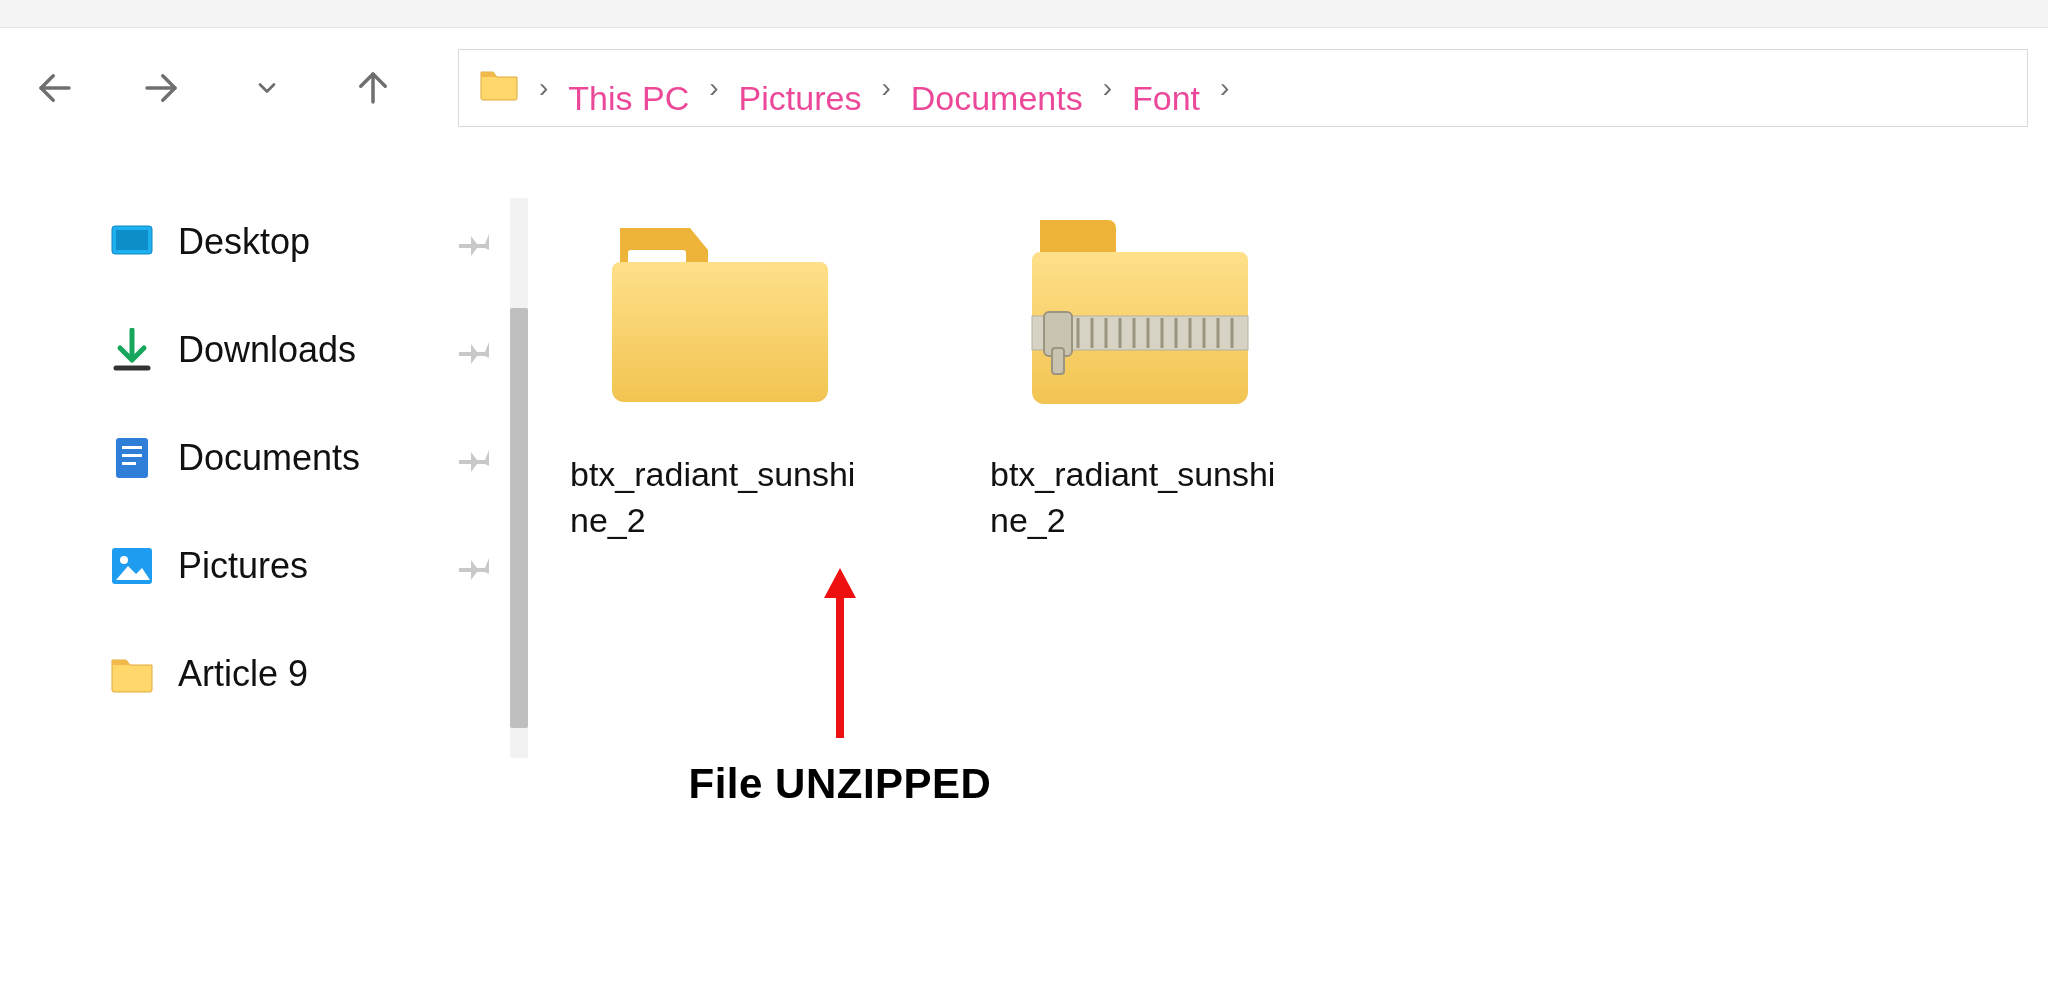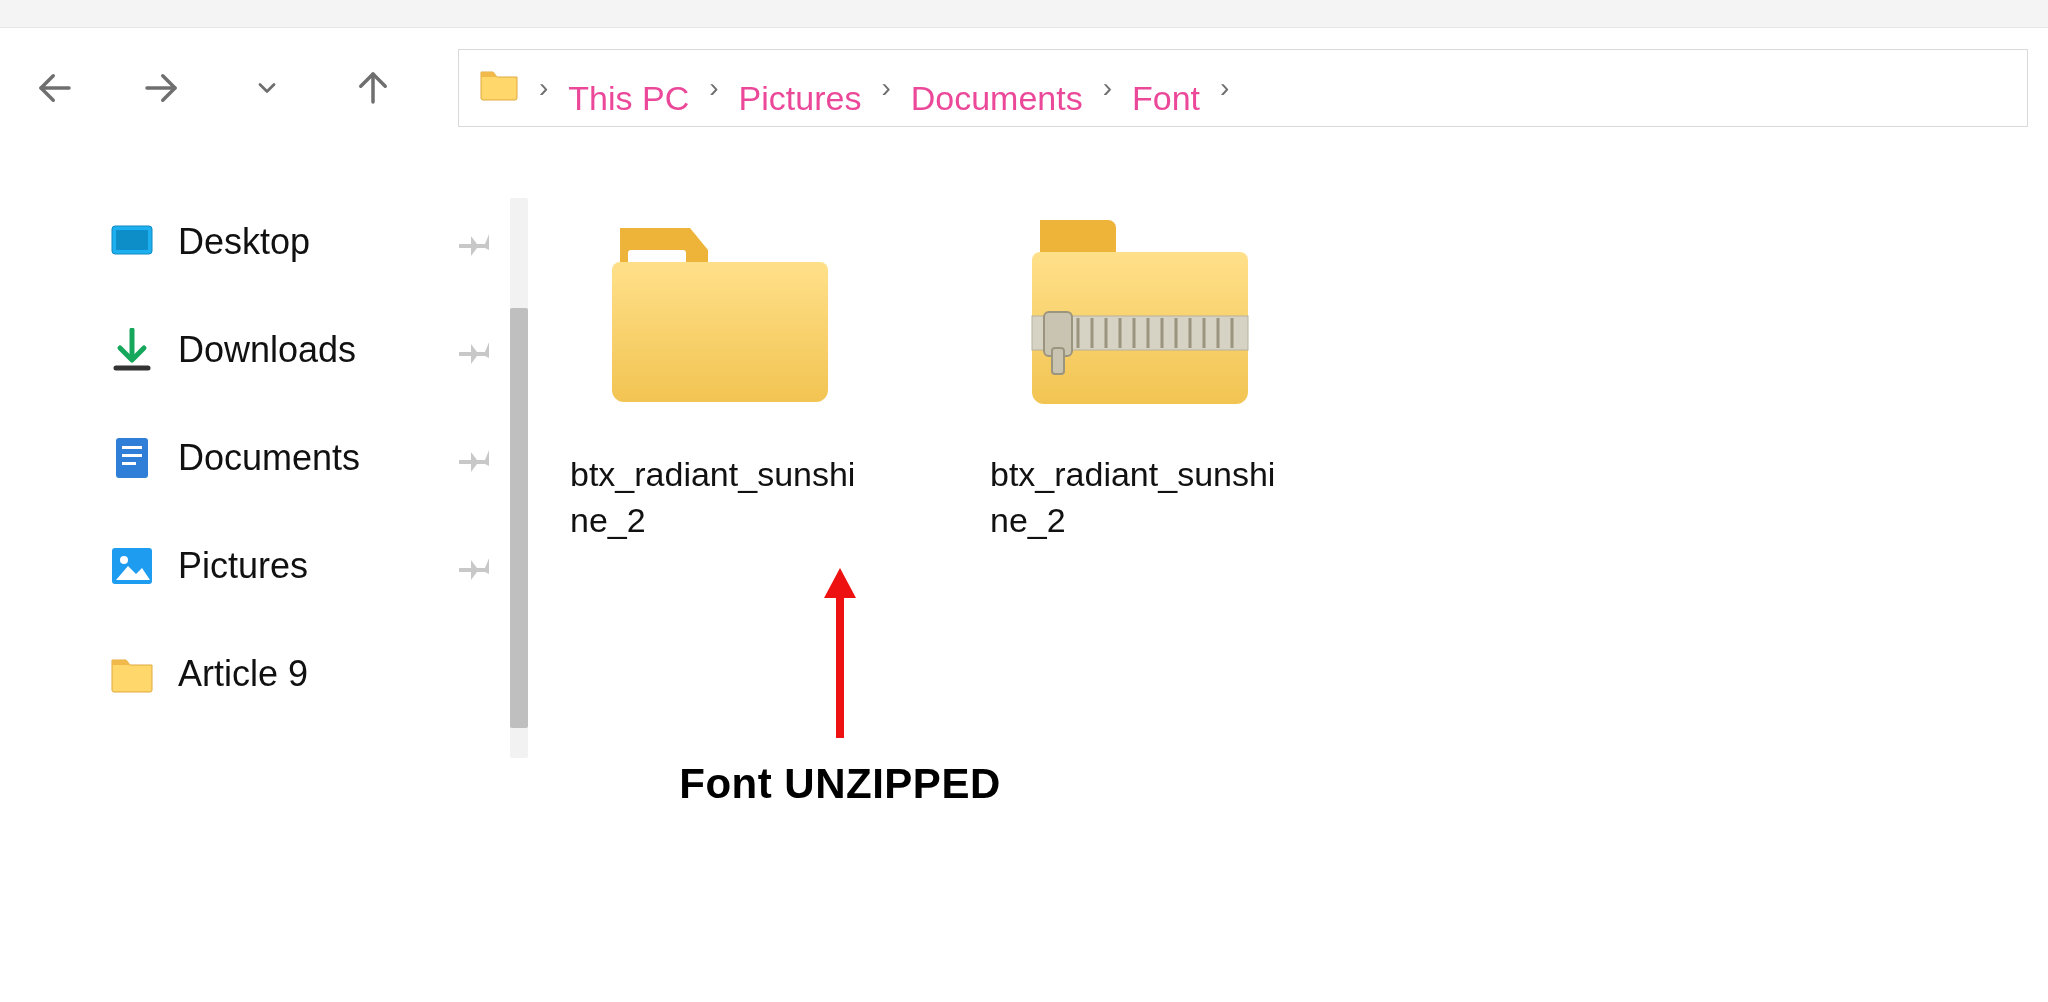--- a/index.html
+++ b/index.html
@@ -330,17 +330,17 @@
         <div class="item-label">btx_radiant_sunshine_2</div>
       </div>
 
     </div>
 
     <div class="annotation">
       <svg class="arrow" width="40" height="170" viewBox="0 0 40 170">
         <line x1="20" y1="170" x2="20" y2="20" stroke="#e11" stroke-width="8"></line>
         <polygon points="20,0 4,30 36,30" fill="#e11"></polygon>
       </svg>
-      <div class="anno-text">Font UNZIPPED</div>
+      <div class="anno-text">File UNZIPPED</div>
     </div>
   </div>
 
 </div>
 
 </body></html>

